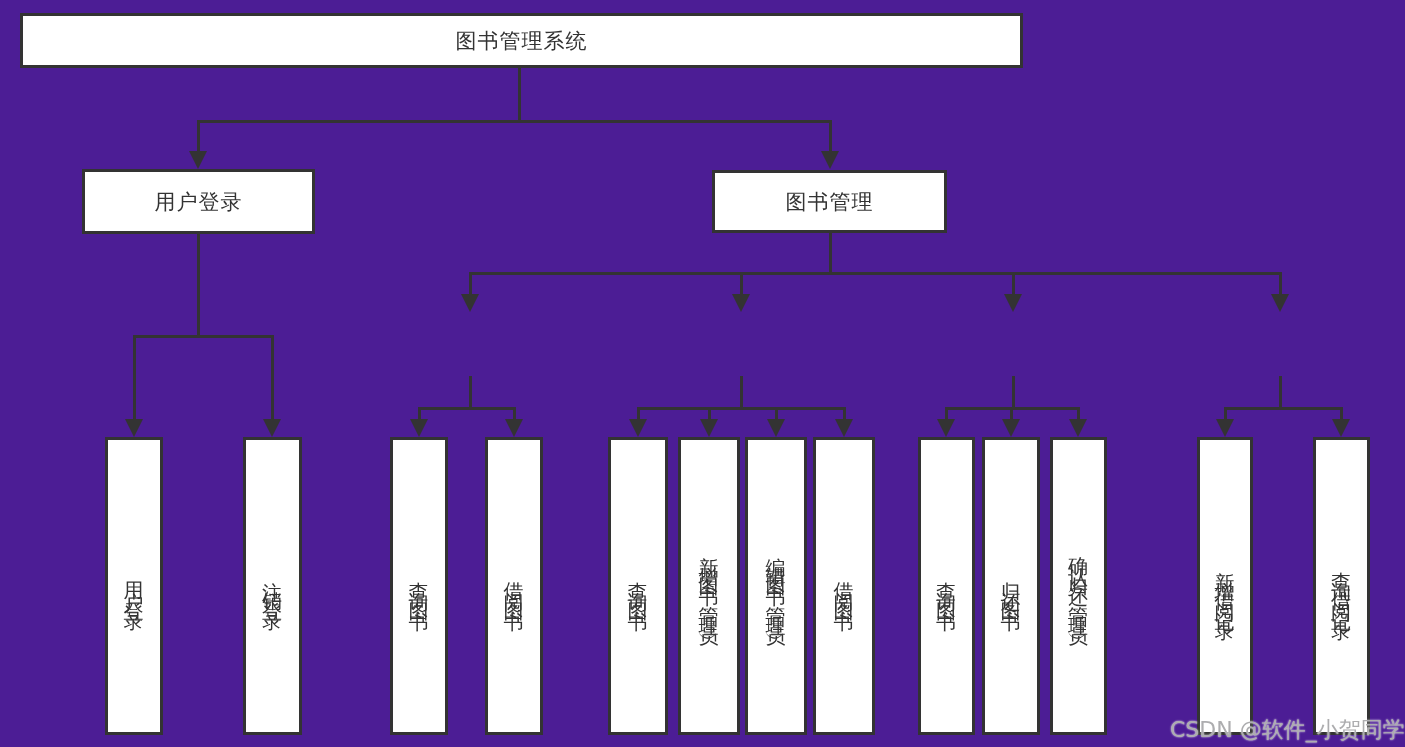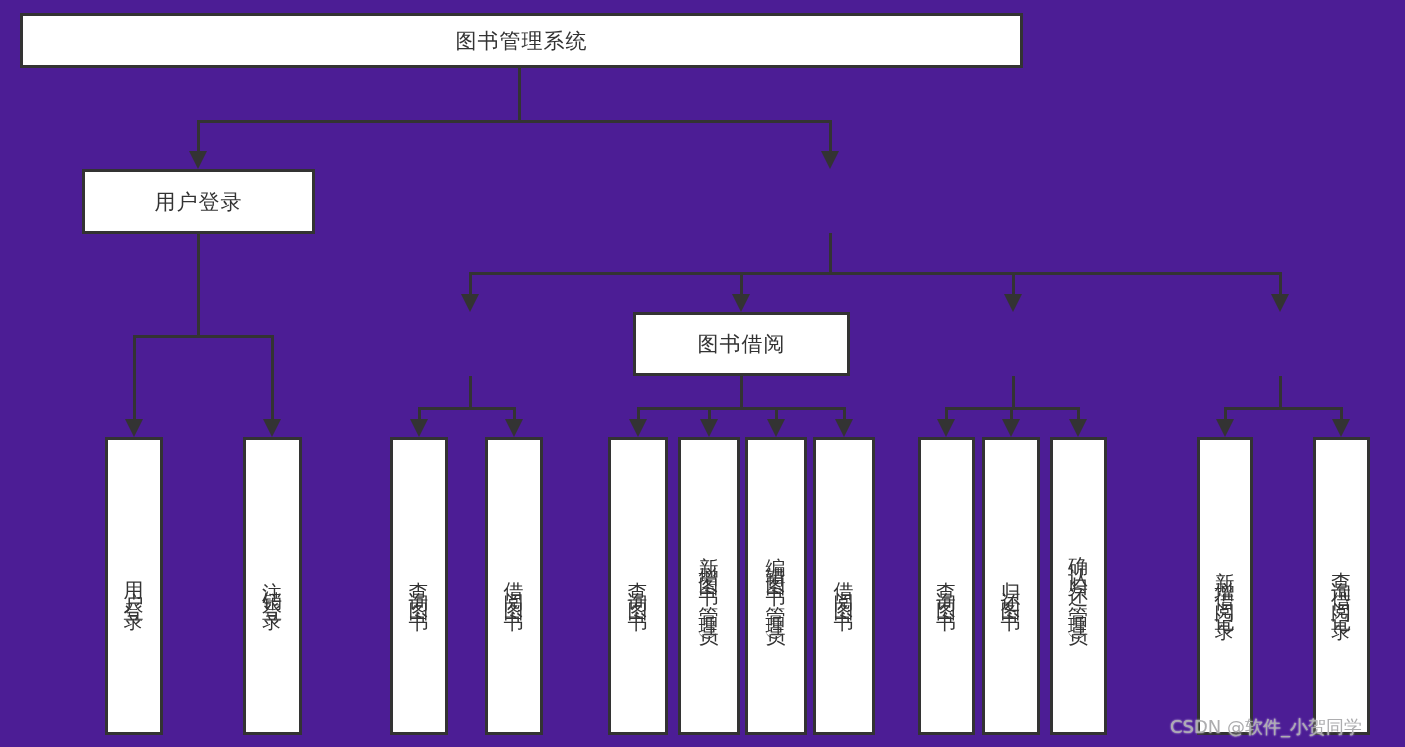--- a/index.html
+++ b/index.html
@@ -18,33 +18,33 @@
   }
   .h-line{position:absolute;height:3px;background:#333333;}
   .v-line{position:absolute;width:3px;background:#333333;}
   .arrow{
     position:absolute;width:0;height:0;
     border-left:9px solid transparent;border-right:9px solid transparent;
     border-top:18px solid #333333;
   }
   .watermark{
     position:absolute;left:1170px;top:715px;z-index:6;white-space:nowrap;
-    font-size:18px;color:#adadaf;text-shadow:0 0 2px #ffffff;
+    font-size:22px;color:#adadaf;text-shadow:0 0 2px #ffffff;
   }
 </style>
 </head>
 <body>
 
 <div class="canvas">
 
   <div class="box h-box" style="left:20px;top:13px;width:1003px;height:55px">图书管理系统</div>
 
   <div class="box h-box" style="left:82px;top:169px;width:233px;height:65px">用户登录</div>
+  <div class="box h-box" style="left:712px;top:170px;width:235px;height:63px">图书管理</div>
 
-  <div class="box h-box" style="left:633px;top:312px;width:217px;height:64px">图书借阅</div>
 
   <div class="box v-box" style="left:105px;top:437px;width:58px;height:298px">用户登录</div>
   <div class="box v-box" style="left:243px;top:437px;width:59px;height:298px">注销登录</div>
 
   <div class="box v-box" style="left:390px;top:437px;width:58px;height:298px">查询图书</div>
   <div class="box v-box" style="left:485px;top:437px;width:58px;height:298px">借阅图书</div>
 
   <div class="box v-box" style="left:608px;top:437px;width:60px;height:298px">查询图书</div>
   <div class="box v-box" style="left:678px;top:437px;width:62px;height:298px">新增图书（管理员）</div>
   <div class="box v-box" style="left:745px;top:437px;width:62px;height:298px">编辑图书（管理员）</div>

